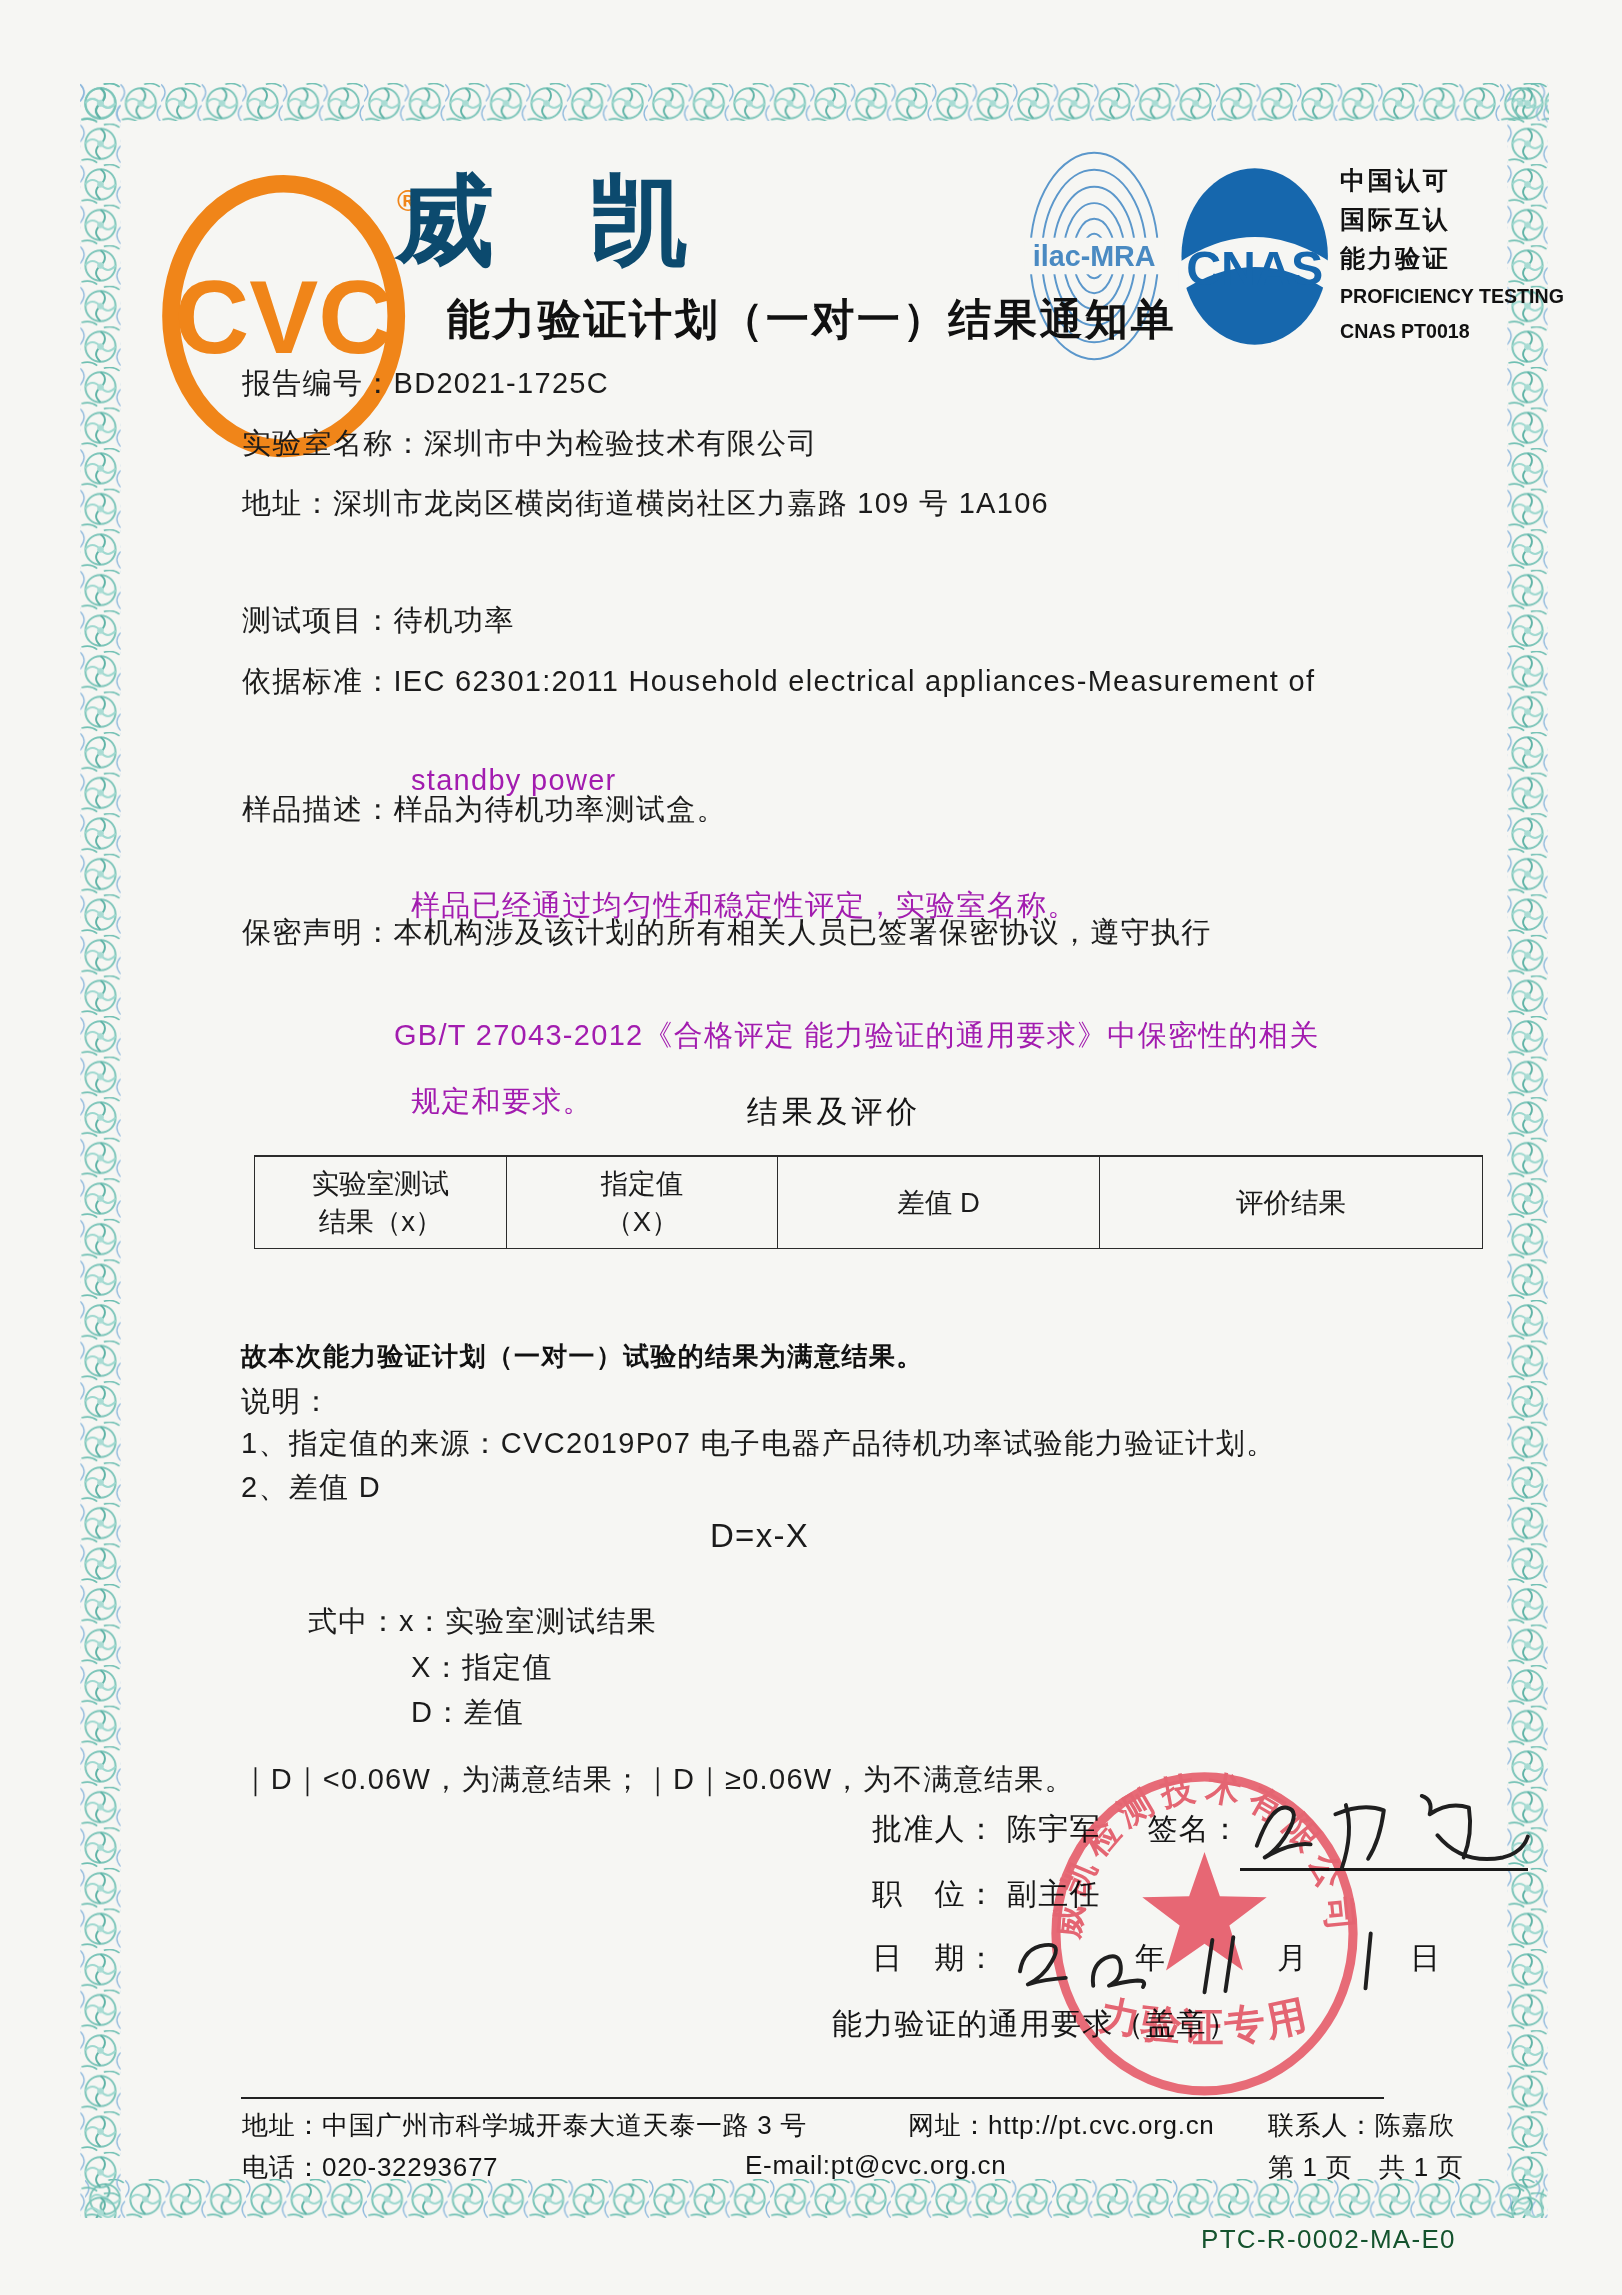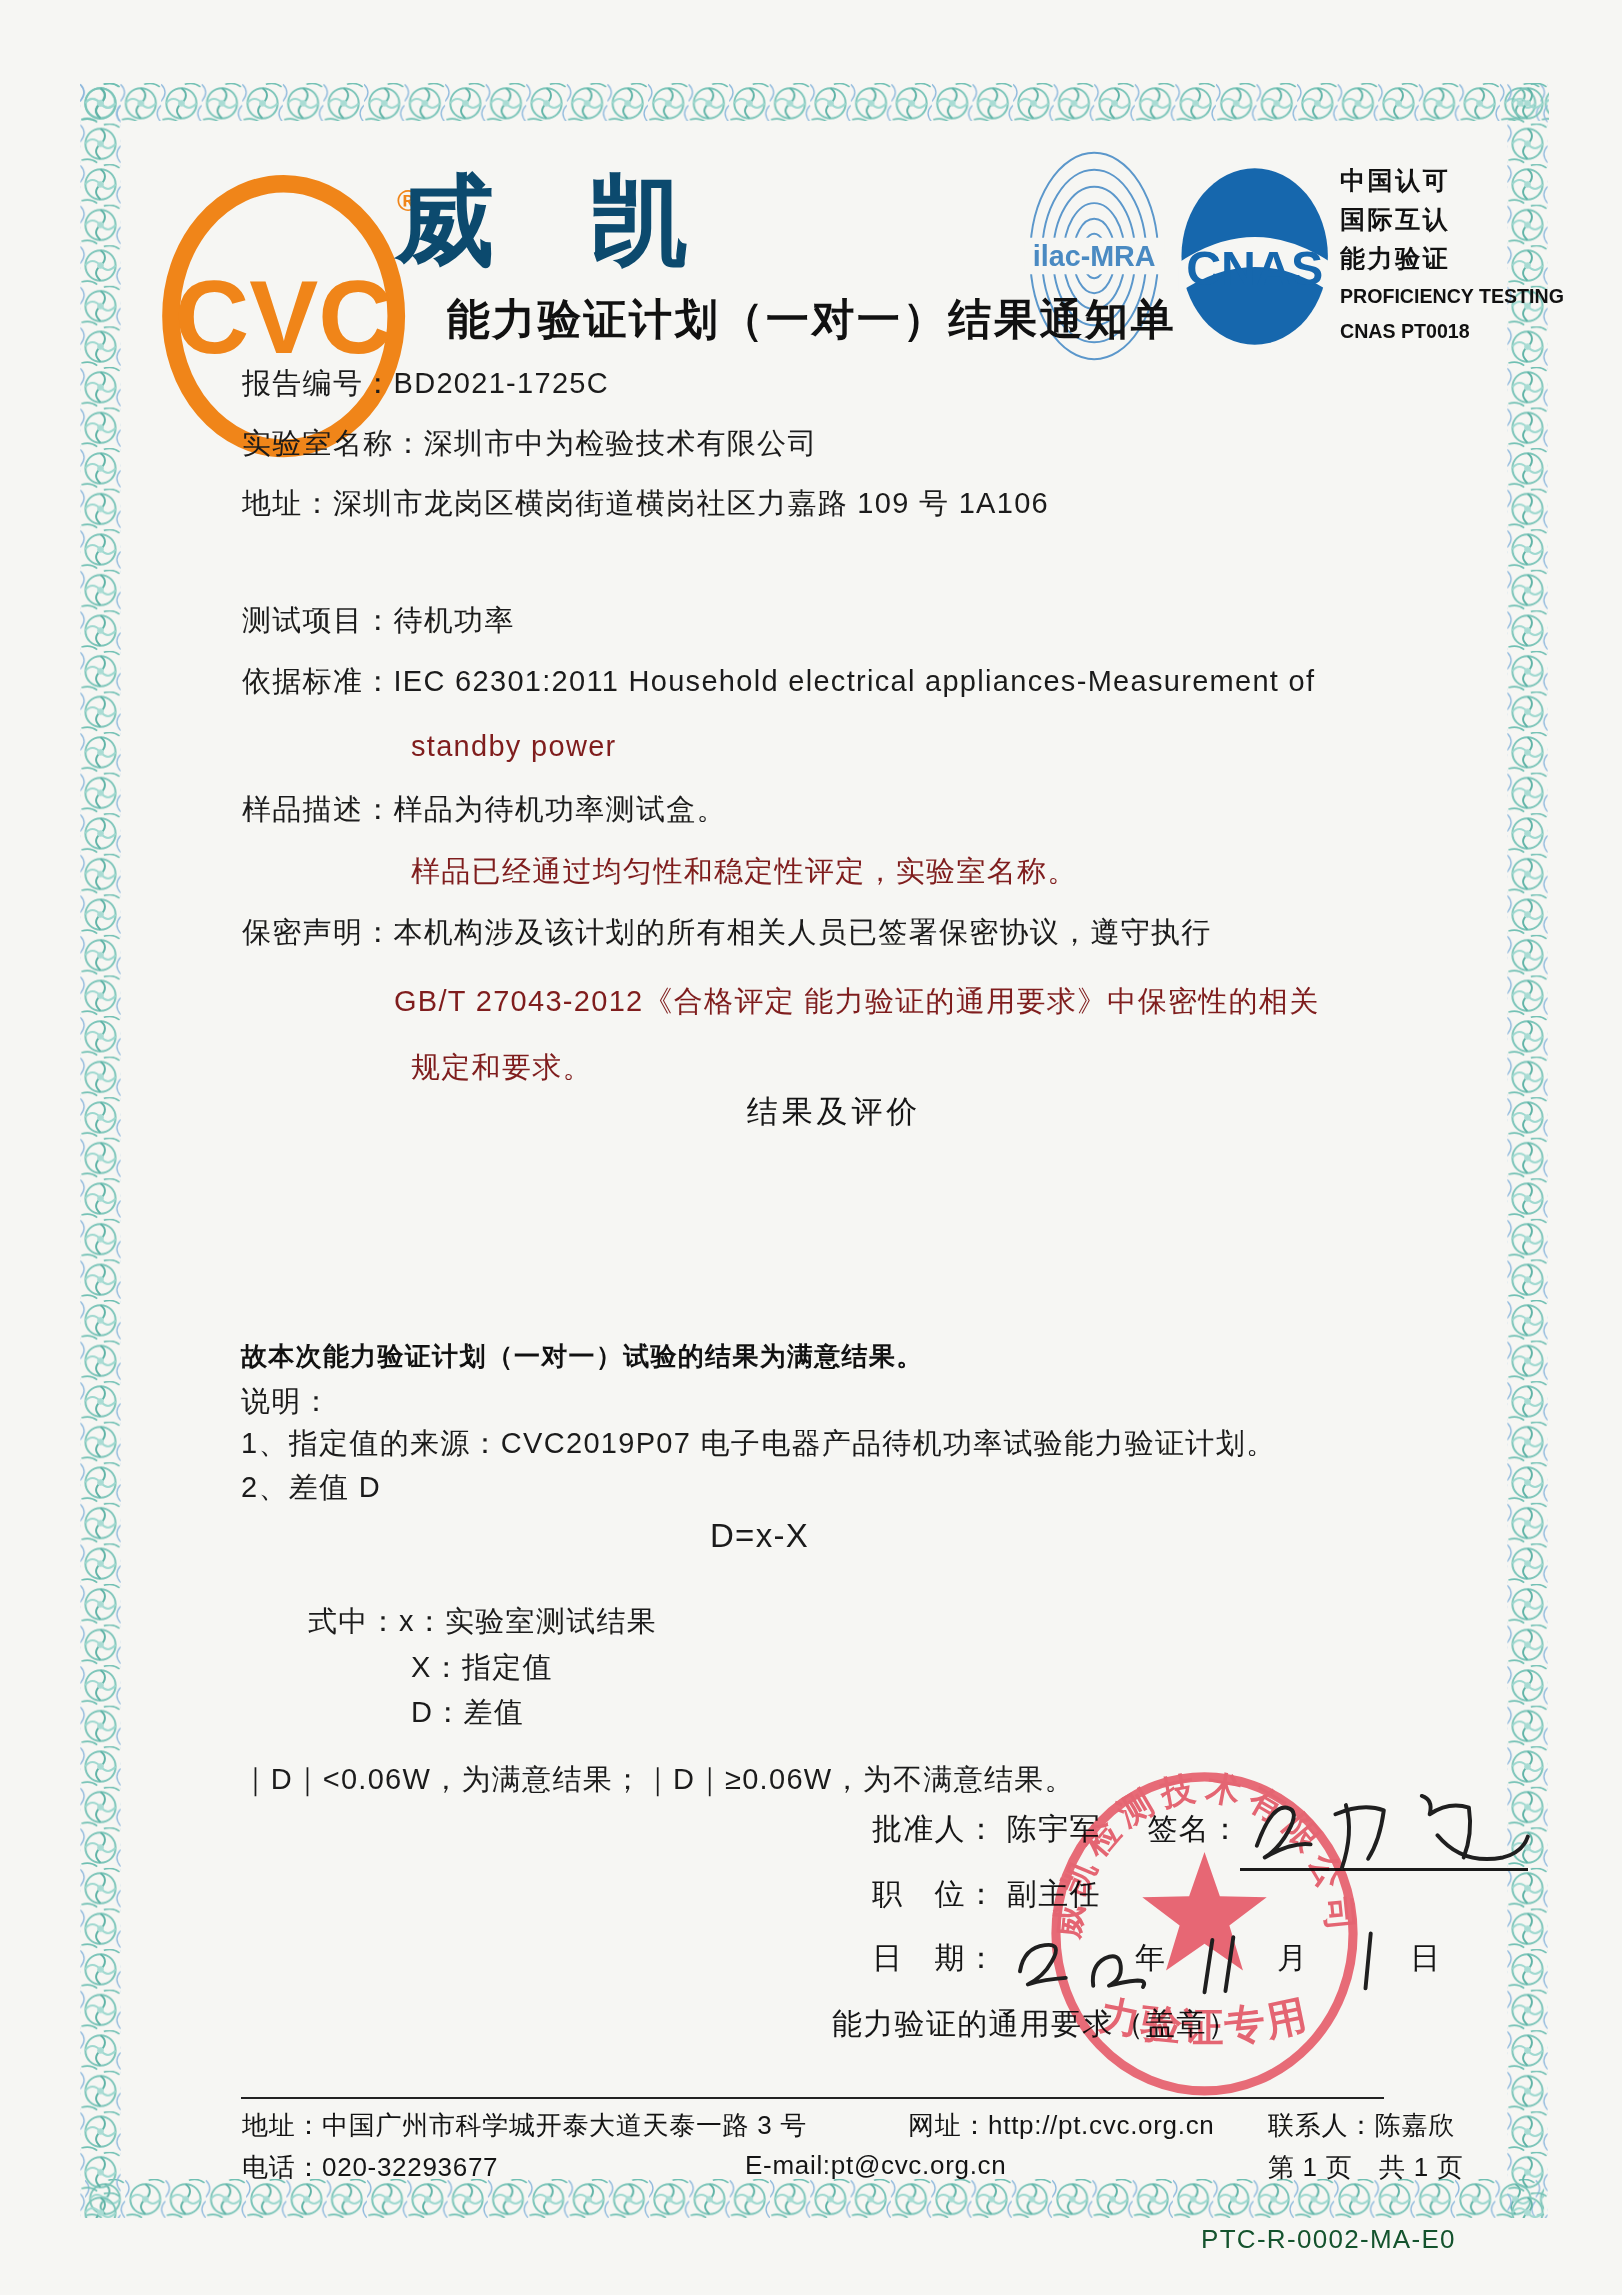--- a/index.html
+++ b/index.html
@@ -6,21 +6,21 @@
   body{
     width:1623px;height:2295px;position:relative;
     background:#f6f6f3;
     font-family:"Liberation Sans","DejaVu Sans",sans-serif;
     color:#1c1c1c;overflow:hidden;
   }
   .abs{position:absolute;}
   .band{position:absolute;}
   .title{width:1623px;text-align:center;font-size:43px;font-weight:bold;letter-spacing:2.6px;color:#111;}
   .row{font-size:29px;color:#1b1b1b;letter-spacing:1.3px;white-space:nowrap;text-align:right;}
-  .cont{font-size:29px;color:#7f1d1d;letter-spacing:1.3px;white-space:nowrap;}
+  .cont{font-size:29px;color:#a21caf;letter-spacing:1.3px;white-space:nowrap;margin-top:34px;}
   .sec-heading{width:1276px;left:196px;text-align:center;font-size:31px;letter-spacing:3.9px;color:#161616;}
   table.results{position:absolute;left:254px;top:1155px;width:1216px;border-collapse:collapse;table-layout:fixed;}
   table.results td{border:1.3px solid #2b2b2b;text-align:center;vertical-align:middle;color:#1b1b1b;}
   table.results tr.hdr td{height:89px;font-size:27.5px;line-height:1.35;border-top:2.6px solid #2b2b2b;}
   table.results tr.dat td{height:84px;font-size:30px;border-bottom:2.6px solid #2b2b2b;}
   .c1{width:249px;} .c2{width:268px;} .c3{width:319px;} .c4{width:380px;}
   .bold-line{font-size:26px;font-weight:bold;letter-spacing:1.3px;color:#111;white-space:nowrap;}
   .note{font-size:29px;letter-spacing:1.3px;white-space:nowrap;color:#1b1b1b;}
   .formula{width:1623px;text-align:center;font-size:33px;letter-spacing:1.3px;color:#1b1b1b;}
   .appr{font-size:30px;letter-spacing:1.3px;white-space:nowrap;color:#161616;}
@@ -107,20 +107,32 @@
 <div class="abs row" style="left:242px;top:790px"><span>样品描述：</span><span>样品为待机功率测试盒。</span></div>
 <div class="abs cont" style="left:411px;top:852px">样品已经通过均匀性和稳定性评定，实验室名称。</div>
 <div class="abs row" style="left:242px;top:913px"><span>保密声明：</span><span>本机构涉及该计划的所有相关人员已签署保密协议，遵守执行</span></div>
 <div class="abs cont" style="left:394px;top:982px">GB/T 27043-2012《合格评定 能力验证的通用要求》中保密性的相关</div>
 <div class="abs cont" style="left:411px;top:1048px">规定和要求。</div>
 
 <div class="abs sec-heading" style="top:1091px">结果及评价</div>
 
 <table class="results">
   <tbody>
+      <tr class="hdr">
+    <td class="c1">
+          <span style="display:block">实验室测试</span>
+          <span style="display:block">结果（x）</span>
+        </td>
+    <td class="c2">
+          <span style="display:block">指定值</span>
+          <span style="display:block">（X）</span>
+        </td>
+    <td class="c3">差值 D</td>
+    <td class="c4">评价结果</td>
+  </tr>
 </tbody>
   </table>
 
 <div class="abs bold-line" style="left:241px;top:1339px">故本次能力验证计划（一对一）试验的结果为满意结果。</div>
 <div class="abs note" style="left:241px;top:1382px">说明：</div>
 <div class="abs note" style="left:241px;top:1424px">1、指定值的来源：CVC2019P07 电子电器产品待机功率试验能力验证计划。</div>
 <div class="abs note" style="left:241px;top:1468px">2、差值 D</div>
 <div class="abs formula" style="left:-52px;top:1517px">D=x-X</div>
 <div class="abs note" style="left:308px;top:1602px">式中：x：实验室测试结果</div>
 <div class="abs note" style="left:411px;top:1648px">X：指定值</div>

